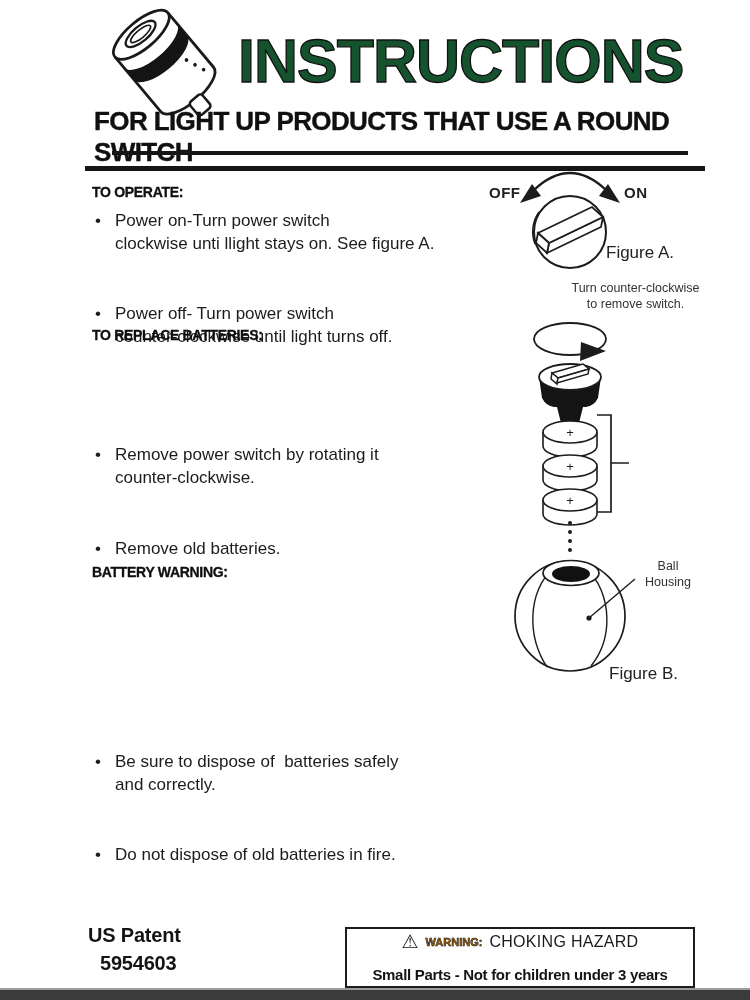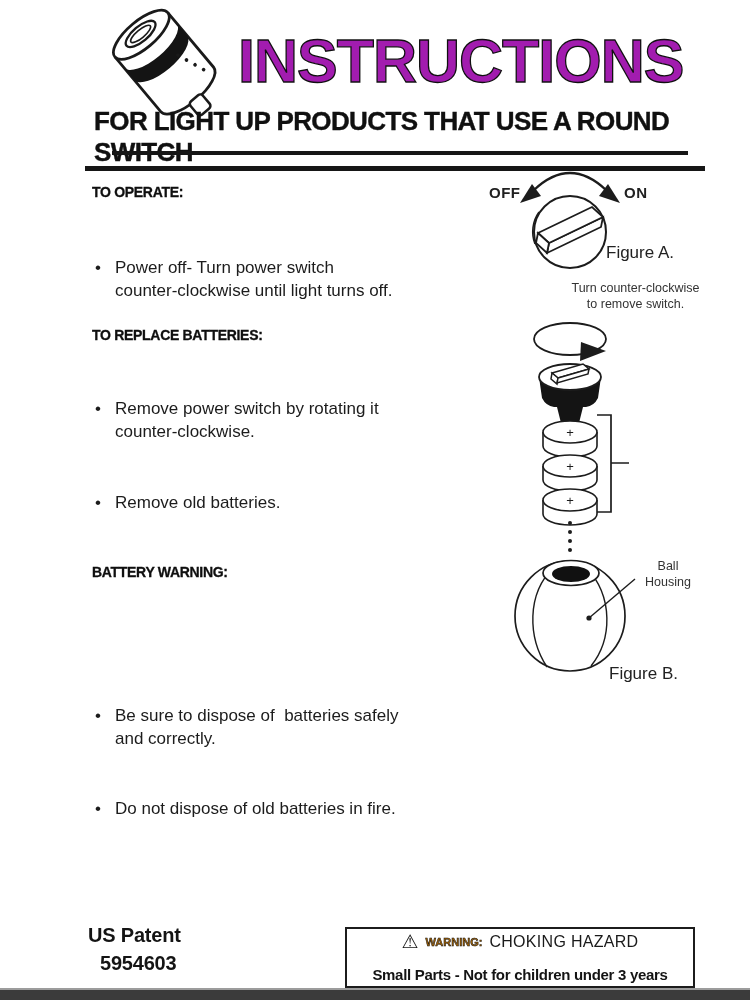--- a/index.html
+++ b/index.html
@@ -4,21 +4,21 @@
 <style>
   html,body{margin:0;padding:0;background:#fff;}
   #page{
     position:relative;width:750px;height:1000px;background:#ffffff;
     font-family:"Liberation Sans",sans-serif;color:#1d1d1d;overflow:hidden;
   }
   .abs{position:absolute;}
   .txt{white-space:pre-wrap;}
   
   .title{
-    font-size:61px;font-weight:bold;letter-spacing:-1px;color:#a21caf;
+    font-size:61px;font-weight:bold;letter-spacing:-1px;color:#14532d;
     -webkit-text-stroke:1.3px #101010;
   }
   .subtitle{
     font-size:26px;font-weight:bold;letter-spacing:-0.6px;color:#101010;
     -webkit-text-stroke:0.4px #101010;
   }
   .rule{background:#161616;}
   
   .h2{
     font-size:14px;font-weight:bold;letter-spacing:-0.3px;color:#0f0f0f;
@@ -75,20 +75,22 @@
   </svg>
 
   <div class="abs title txt" style="left:238px;top:26px;">INSTRUCTIONS</div>
 
   <div class="abs subtitle txt" style="left:94px;top:106px;">FOR LIGHT UP PRODUCTS THAT USE A ROUND SWITCH</div>
 
   <div class="abs rule" style="left:112px;top:151px;width:576px;height:4px;"></div>
   <div class="abs rule" style="left:85px;top:166px;width:620px;height:5px;"></div>
 
   <div class="abs h2 txt" style="left:92px;top:184px;">TO OPERATE:</div>
+  <div class="abs body-block bullet txt" style="left:92px;top:209px;">Power on-Turn power switch
+clockwise unti llight stays on. See figure A.</div>
   <div class="abs body-block bullet txt" style="left:92px;top:256px;">Power off- Turn power switch
 counter-clockwise until light turns off.</div>
 
   <div class="abs h2 txt" style="left:92px;top:327px;">TO REPLACE BATTERIES:</div>
   <div class="abs body-block bullet txt" style="left:92px;top:351px;">Remove power switch by rotating it
 counter-clockwise.</div>
   <div class="abs body-block bullet txt" style="left:92px;top:399px;">Remove old batteries.</div>
 
 
   <div class="abs h2 txt" style="left:92px;top:564px;">BATTERY WARNING:</div>

